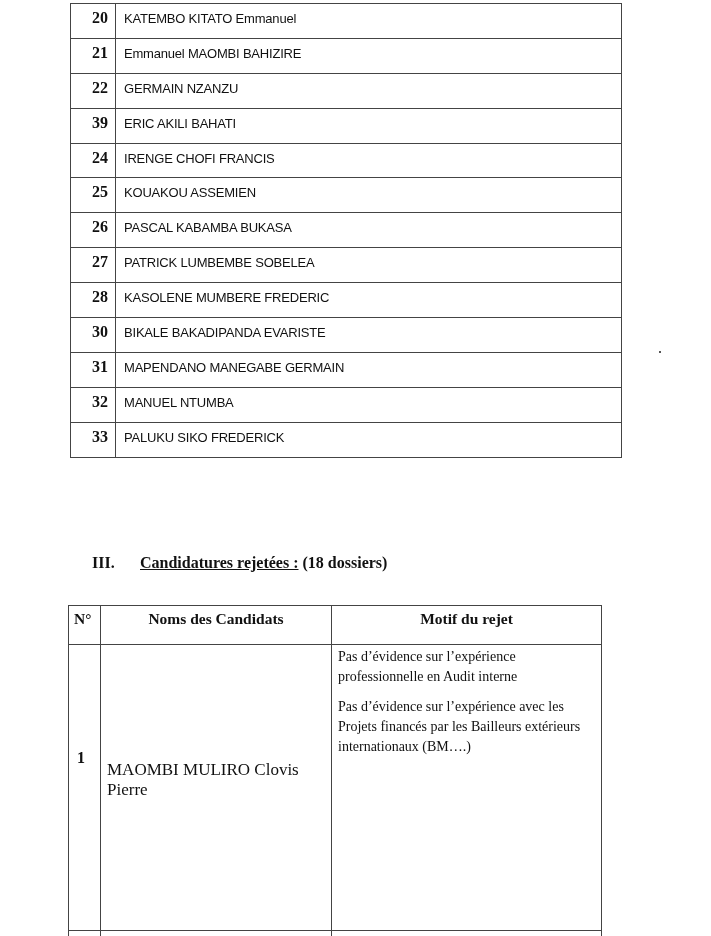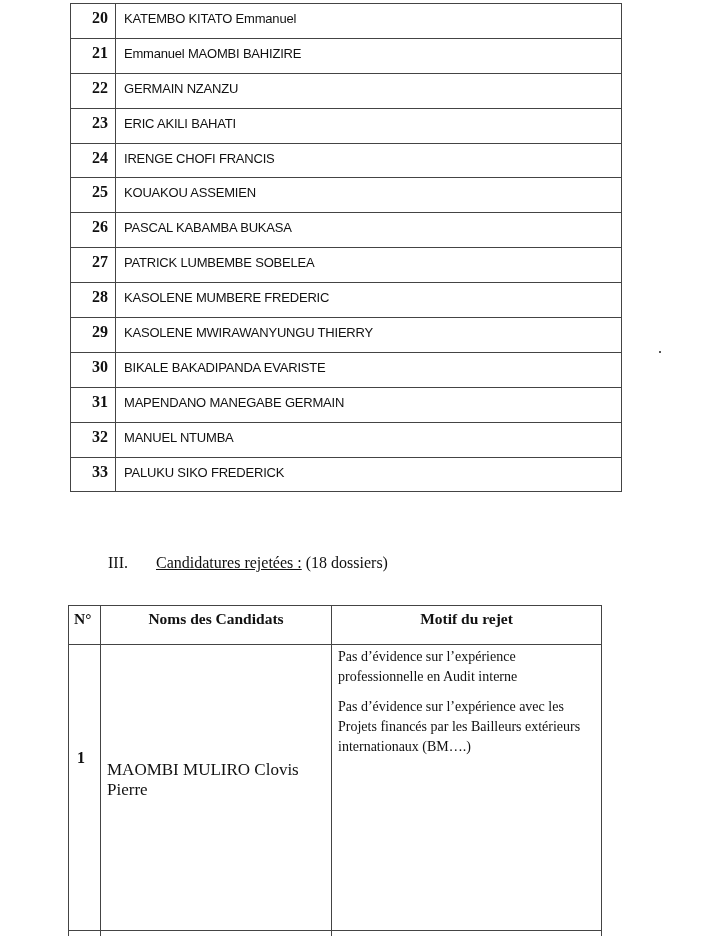--- a/index.html
+++ b/index.html
@@ -16,22 +16,22 @@
     font-size: 16px; padding-left: 21px; padding-top: 5px; box-sizing: border-box;
   }
   .t1 td.name {
     font-family: "Liberation Sans", sans-serif; font-size: 13px;
     padding-left: 8px; padding-top: 7px; box-sizing: border-box;
     letter-spacing: -0.2px;
   }
   .t1 tr { height: 34.9px; }
 
   .heading {
-    position: absolute; left: 108px; top: 554px;
-    font-family: "Liberation Serif", serif; font-weight: normal; font-size: 16px;
+    position: absolute; left: 92px; top: 554px;
+    font-family: "Liberation Serif", serif; font-weight: bold; font-size: 16px;
     white-space: nowrap;
   }
   .heading .roman { display: inline-block; width: 48px; }
   .heading .u { text-decoration: underline; }
 
   .t2 {
     position: absolute; left: 68px; top: 605px; width: 534px;
     border-collapse: collapse; table-layout: fixed;
     font-family: "Liberation Serif", serif;
   }
@@ -66,21 +66,21 @@
       </tr>
       <tr>
         <td class="num">21</td>
         <td class="name">Emmanuel MAOMBI BAHIZIRE</td>
       </tr>
       <tr>
         <td class="num">22</td>
         <td class="name">GERMAIN NZANZU</td>
       </tr>
       <tr>
-        <td class="num">23</td>
+        <td class="num">39</td>
         <td class="name">ERIC AKILI BAHATI</td>
       </tr>
       <tr>
         <td class="num">24</td>
         <td class="name">IRENGE CHOFI FRANCIS</td>
       </tr>
       <tr>
         <td class="num">25</td>
         <td class="name">KOUAKOU ASSEMIEN</td>
       </tr>
@@ -88,24 +88,20 @@
         <td class="num">26</td>
         <td class="name">PASCAL KABAMBA BUKASA</td>
       </tr>
       <tr>
         <td class="num">27</td>
         <td class="name">PATRICK LUMBEMBE SOBELEA</td>
       </tr>
       <tr>
         <td class="num">28</td>
         <td class="name">KASOLENE MUMBERE FREDERIC</td>
-      </tr>
-      <tr>
-        <td class="num">29</td>
-        <td class="name">KASOLENE MWIRAWANYUNGU THIERRY</td>
       </tr>
       <tr>
         <td class="num">30</td>
         <td class="name">BIKALE BAKADIPANDA EVARISTE</td>
       </tr>
       <tr>
         <td class="num">31</td>
         <td class="name">MAPENDANO MANEGABE GERMAIN</td>
       </tr>
       <tr>

